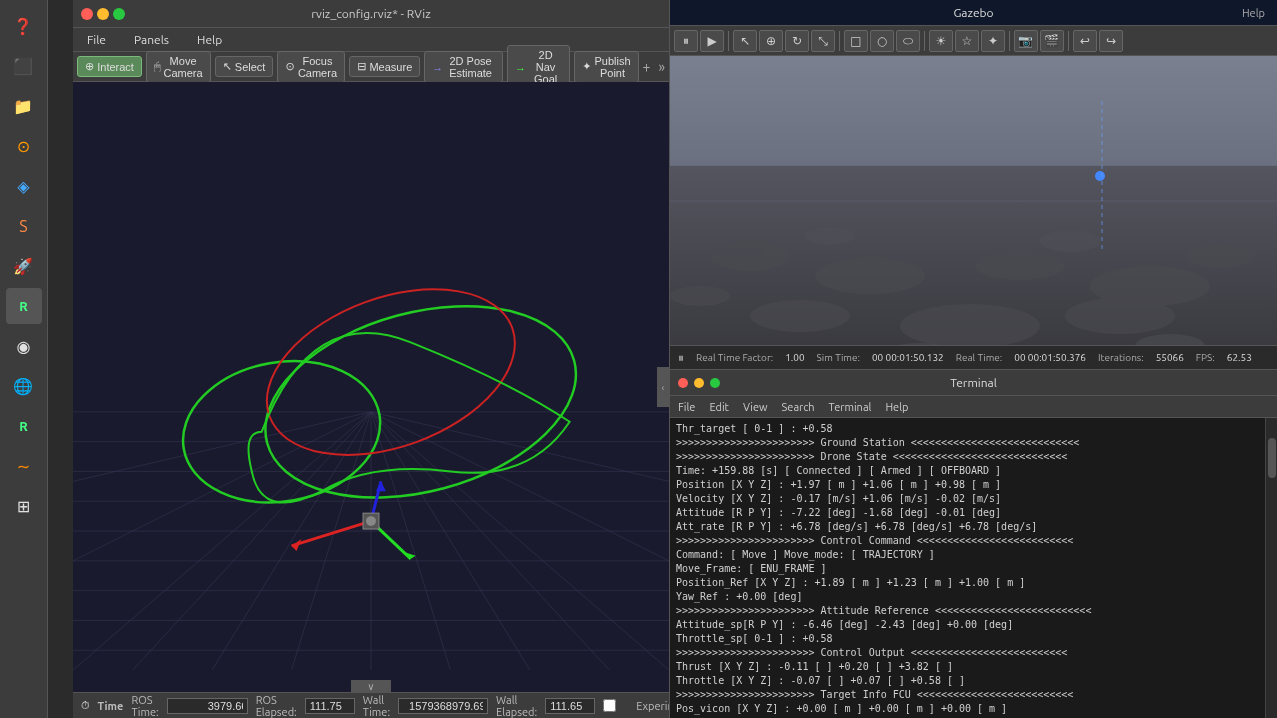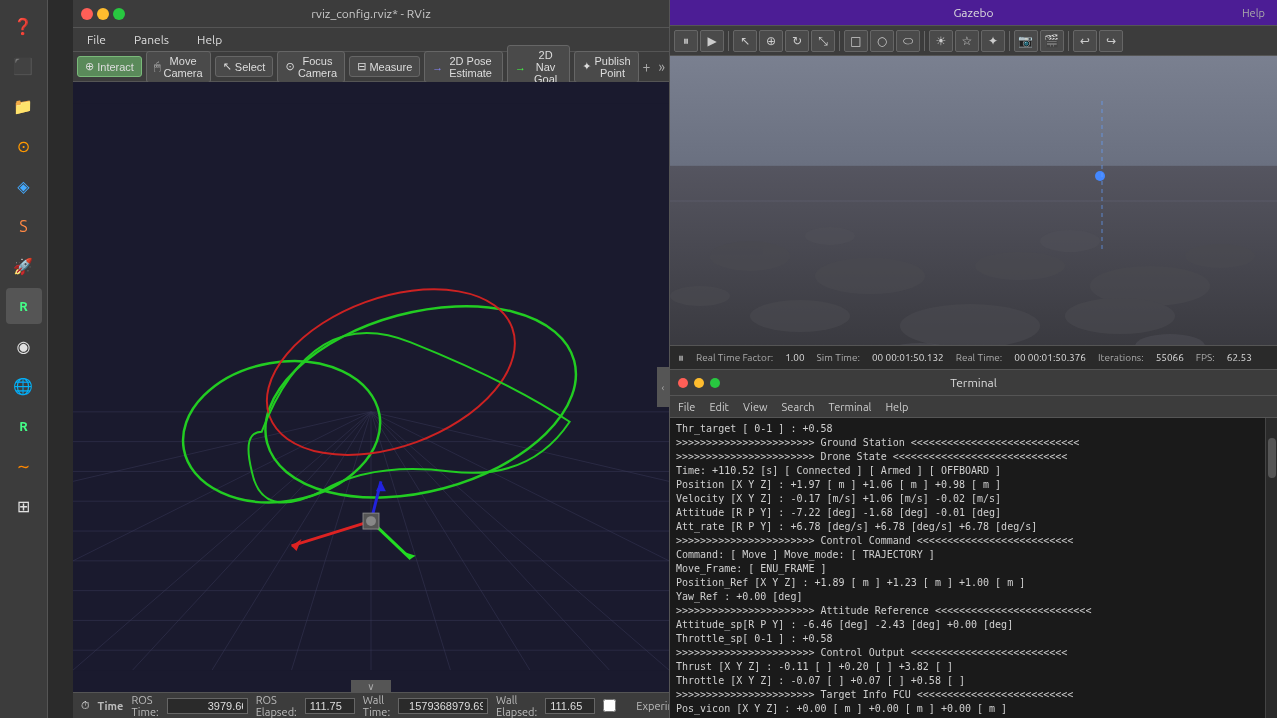--- a/index.html
+++ b/index.html
@@ -216,21 +216,21 @@
     }
 
     
     .gazebo-section {
       flex: 0 0 370px;
       display: flex;
       flex-direction: column;
       border-bottom: 1px solid #555;
     }
     .gazebo-title-bar {
-      background: #4c1d95;
+      background: #0f172a;
       height: 26px;
       display: flex;
       align-items: center;
       justify-content: center;
       font-size: 12px;
       color: #ddd;
       border-bottom: 1px solid #555;
     }
     .gazebo-toolbar {
       background: #3c3c3c;
@@ -630,21 +630,21 @@
       <span class="term-menu-item">View</span>
       <span class="term-menu-item">Search</span>
       <span class="term-menu-item">Terminal</span>
       <span class="term-menu-item">Help</span>
     </div>
     <div style="display:flex;flex:1;min-height:0;position:relative;">
       <div class="terminal-content" id="terminal-output">
       <div>Thr_target [ 0-1 ] : +0.58</div>
           <div>&gt;&gt;&gt;&gt;&gt;&gt;&gt;&gt;&gt;&gt;&gt;&gt;&gt;&gt;&gt;&gt;&gt;&gt;&gt;&gt;&gt;&gt;&gt; Ground Station  &lt;&lt;&lt;&lt;&lt;&lt;&lt;&lt;&lt;&lt;&lt;&lt;&lt;&lt;&lt;&lt;&lt;&lt;&lt;&lt;&lt;&lt;&lt;&lt;&lt;&lt;&lt;&lt;</div>
           <div>&gt;&gt;&gt;&gt;&gt;&gt;&gt;&gt;&gt;&gt;&gt;&gt;&gt;&gt;&gt;&gt;&gt;&gt;&gt;&gt;&gt;&gt;&gt; Drone State  &lt;&lt;&lt;&lt;&lt;&lt;&lt;&lt;&lt;&lt;&lt;&lt;&lt;&lt;&lt;&lt;&lt;&lt;&lt;&lt;&lt;&lt;&lt;&lt;&lt;&lt;&lt;&lt;&lt;</div>
-          <div>Time: +110.52 [s]  [ Connected ]   [ Armed ]    [ OFFBOARD ]</div>
+          <div>Time: +159.88 [s]  [ Connected ]   [ Armed ]    [ OFFBOARD ]</div>
           <div>Position [X Y Z] : +1.97 [ m ] +1.06 [ m ] +0.98 [ m ]</div>
           <div>Velocity [X Y Z] : -0.17 [m/s] +1.06 [m/s] -0.02 [m/s]</div>
           <div>Attitude [R P Y] : -7.22 [deg] -1.68 [deg] -0.01 [deg]</div>
           <div>Att_rate [R P Y] : +6.78 [deg/s] +6.78 [deg/s] +6.78 [deg/s]</div>
           <div>&gt;&gt;&gt;&gt;&gt;&gt;&gt;&gt;&gt;&gt;&gt;&gt;&gt;&gt;&gt;&gt;&gt;&gt;&gt;&gt;&gt;&gt;&gt; Control Command &lt;&lt;&lt;&lt;&lt;&lt;&lt;&lt;&lt;&lt;&lt;&lt;&lt;&lt;&lt;&lt;&lt;&lt;&lt;&lt;&lt;&lt;&lt;&lt;&lt;&lt;</div>
           <div>Command: [ Move ]  Move_mode: [ TRAJECTORY ]</div>
           <div>Move_Frame: [ ENU_FRAME ]</div>
           <div>Position_Ref [X Y Z] : +1.89 [ m ] +1.23 [ m ] +1.00 [ m ]</div>
           <div>Yaw_Ref : +0.00 [deg]</div>
           <div>&gt;&gt;&gt;&gt;&gt;&gt;&gt;&gt;&gt;&gt;&gt;&gt;&gt;&gt;&gt;&gt;&gt;&gt;&gt;&gt;&gt;&gt;&gt; Attitude Reference &lt;&lt;&lt;&lt;&lt;&lt;&lt;&lt;&lt;&lt;&lt;&lt;&lt;&lt;&lt;&lt;&lt;&lt;&lt;&lt;&lt;&lt;&lt;&lt;&lt;&lt;</div>

